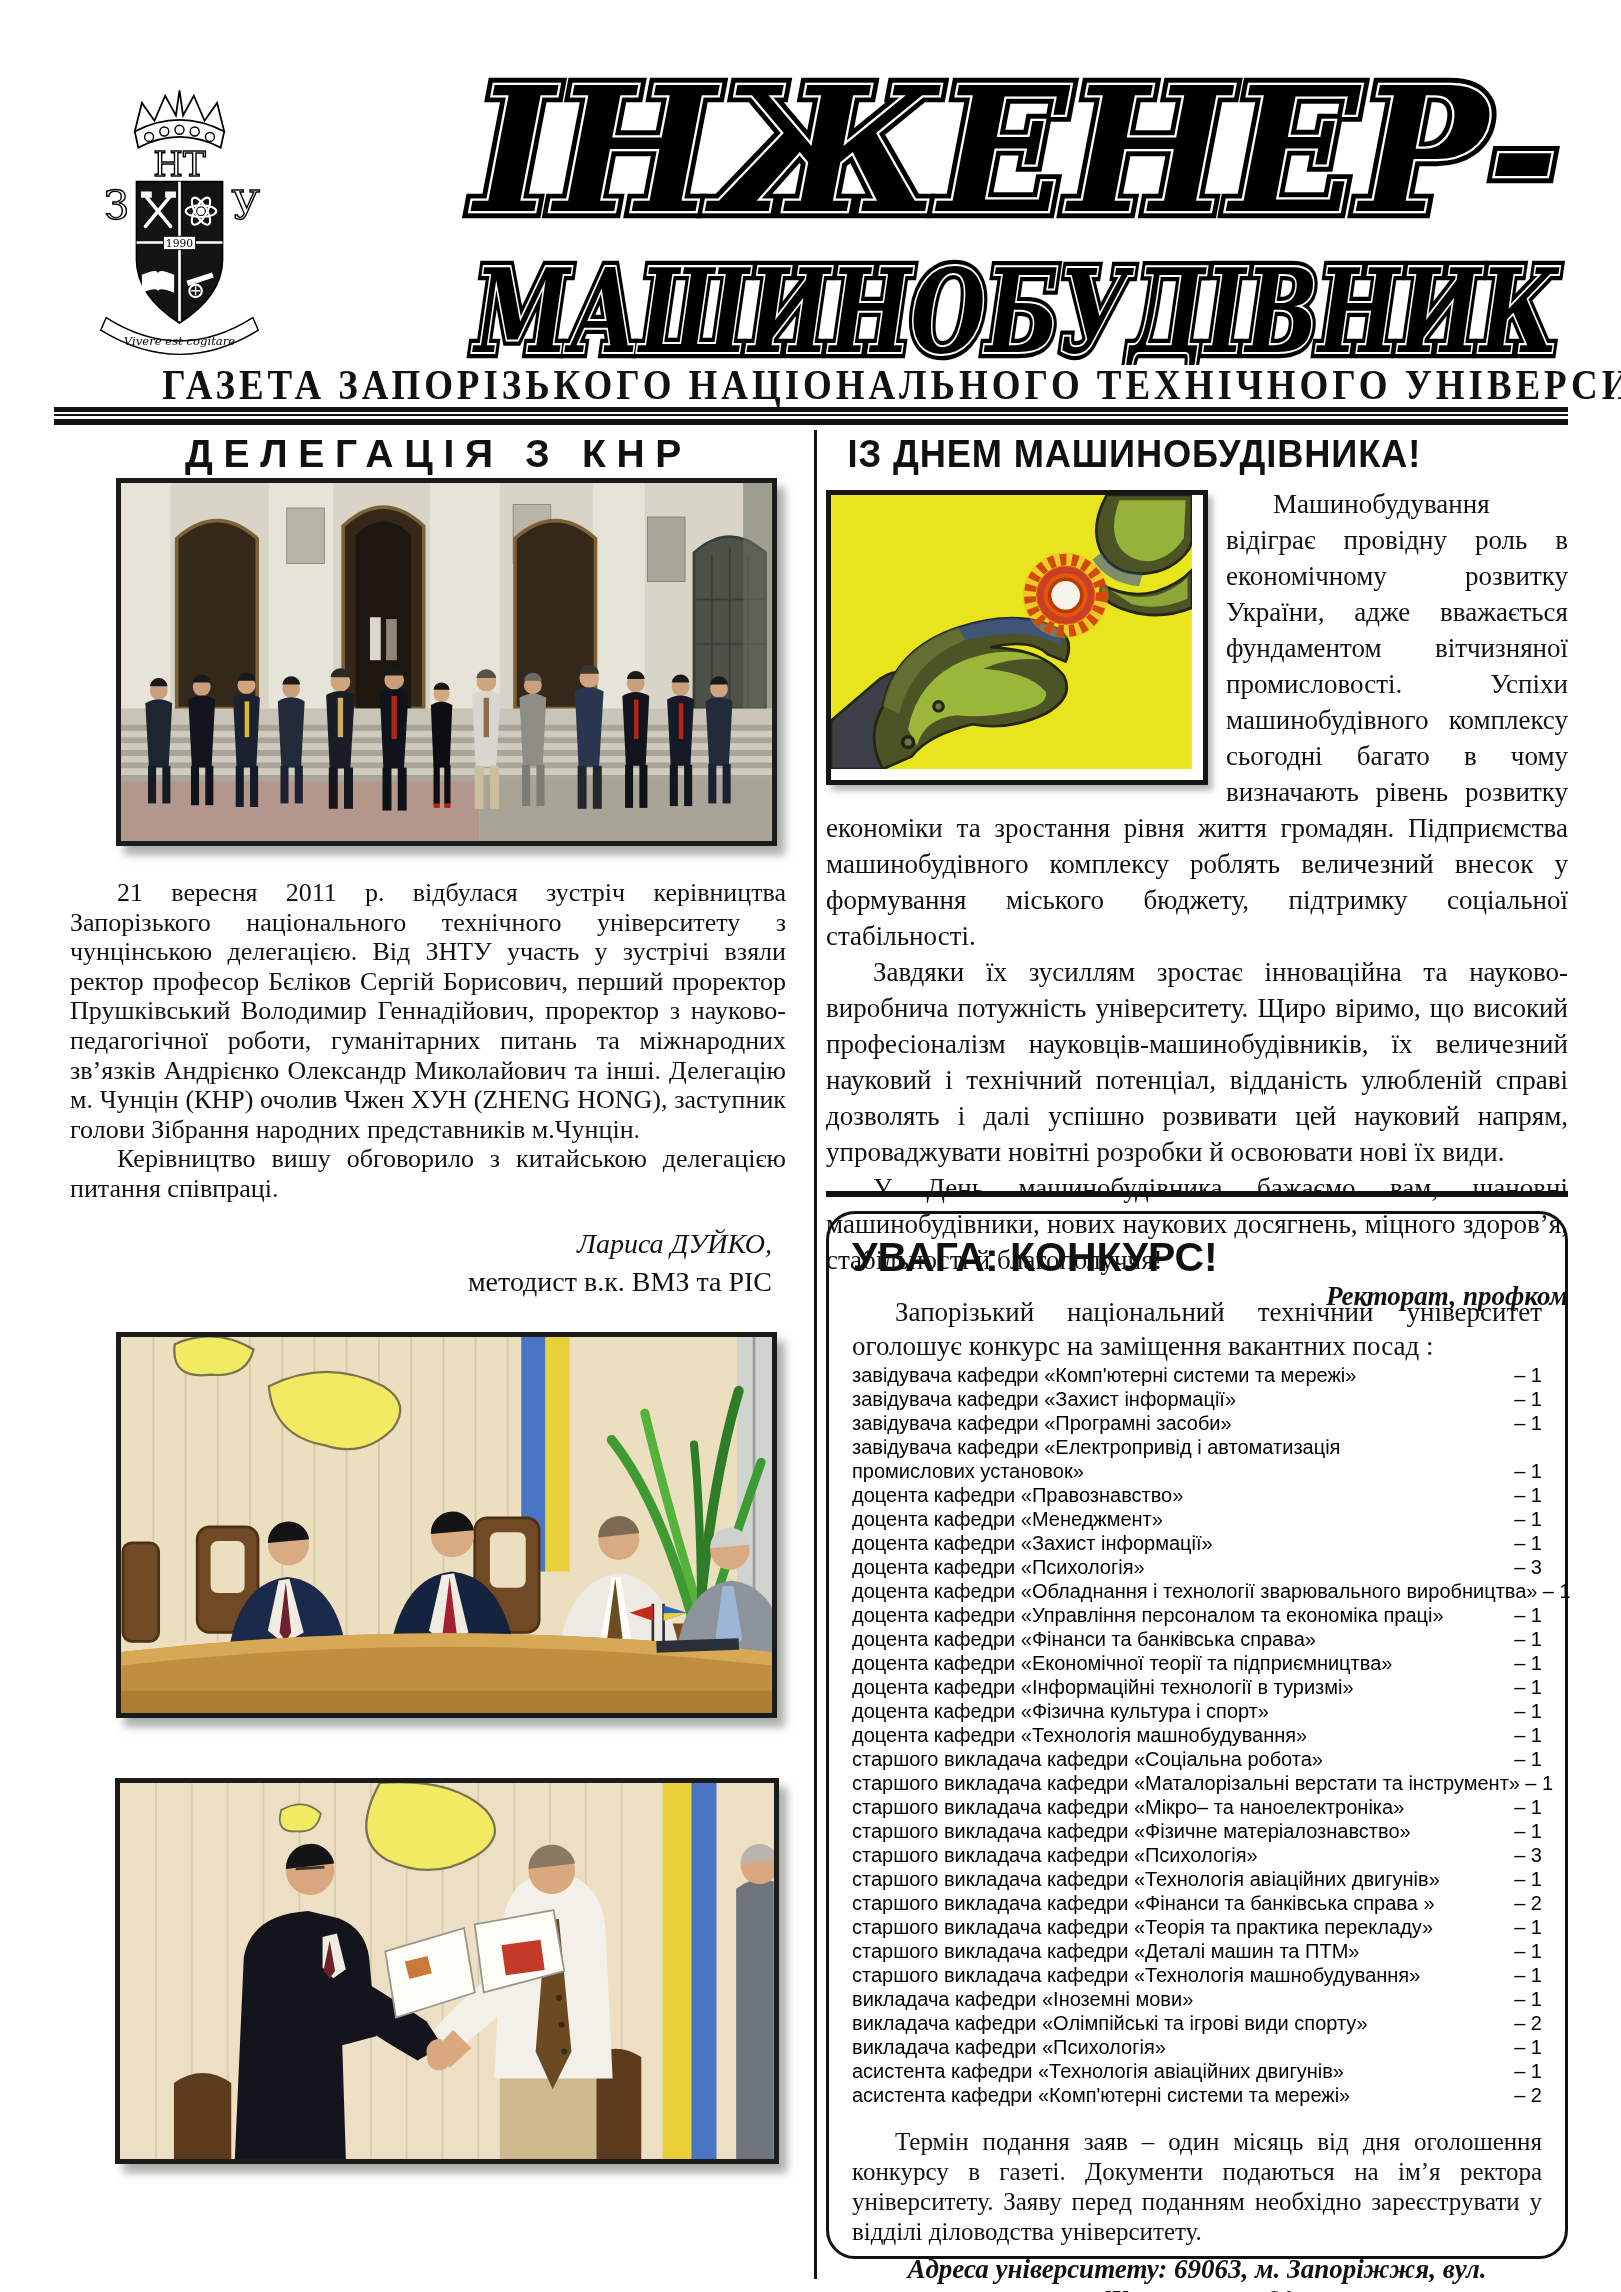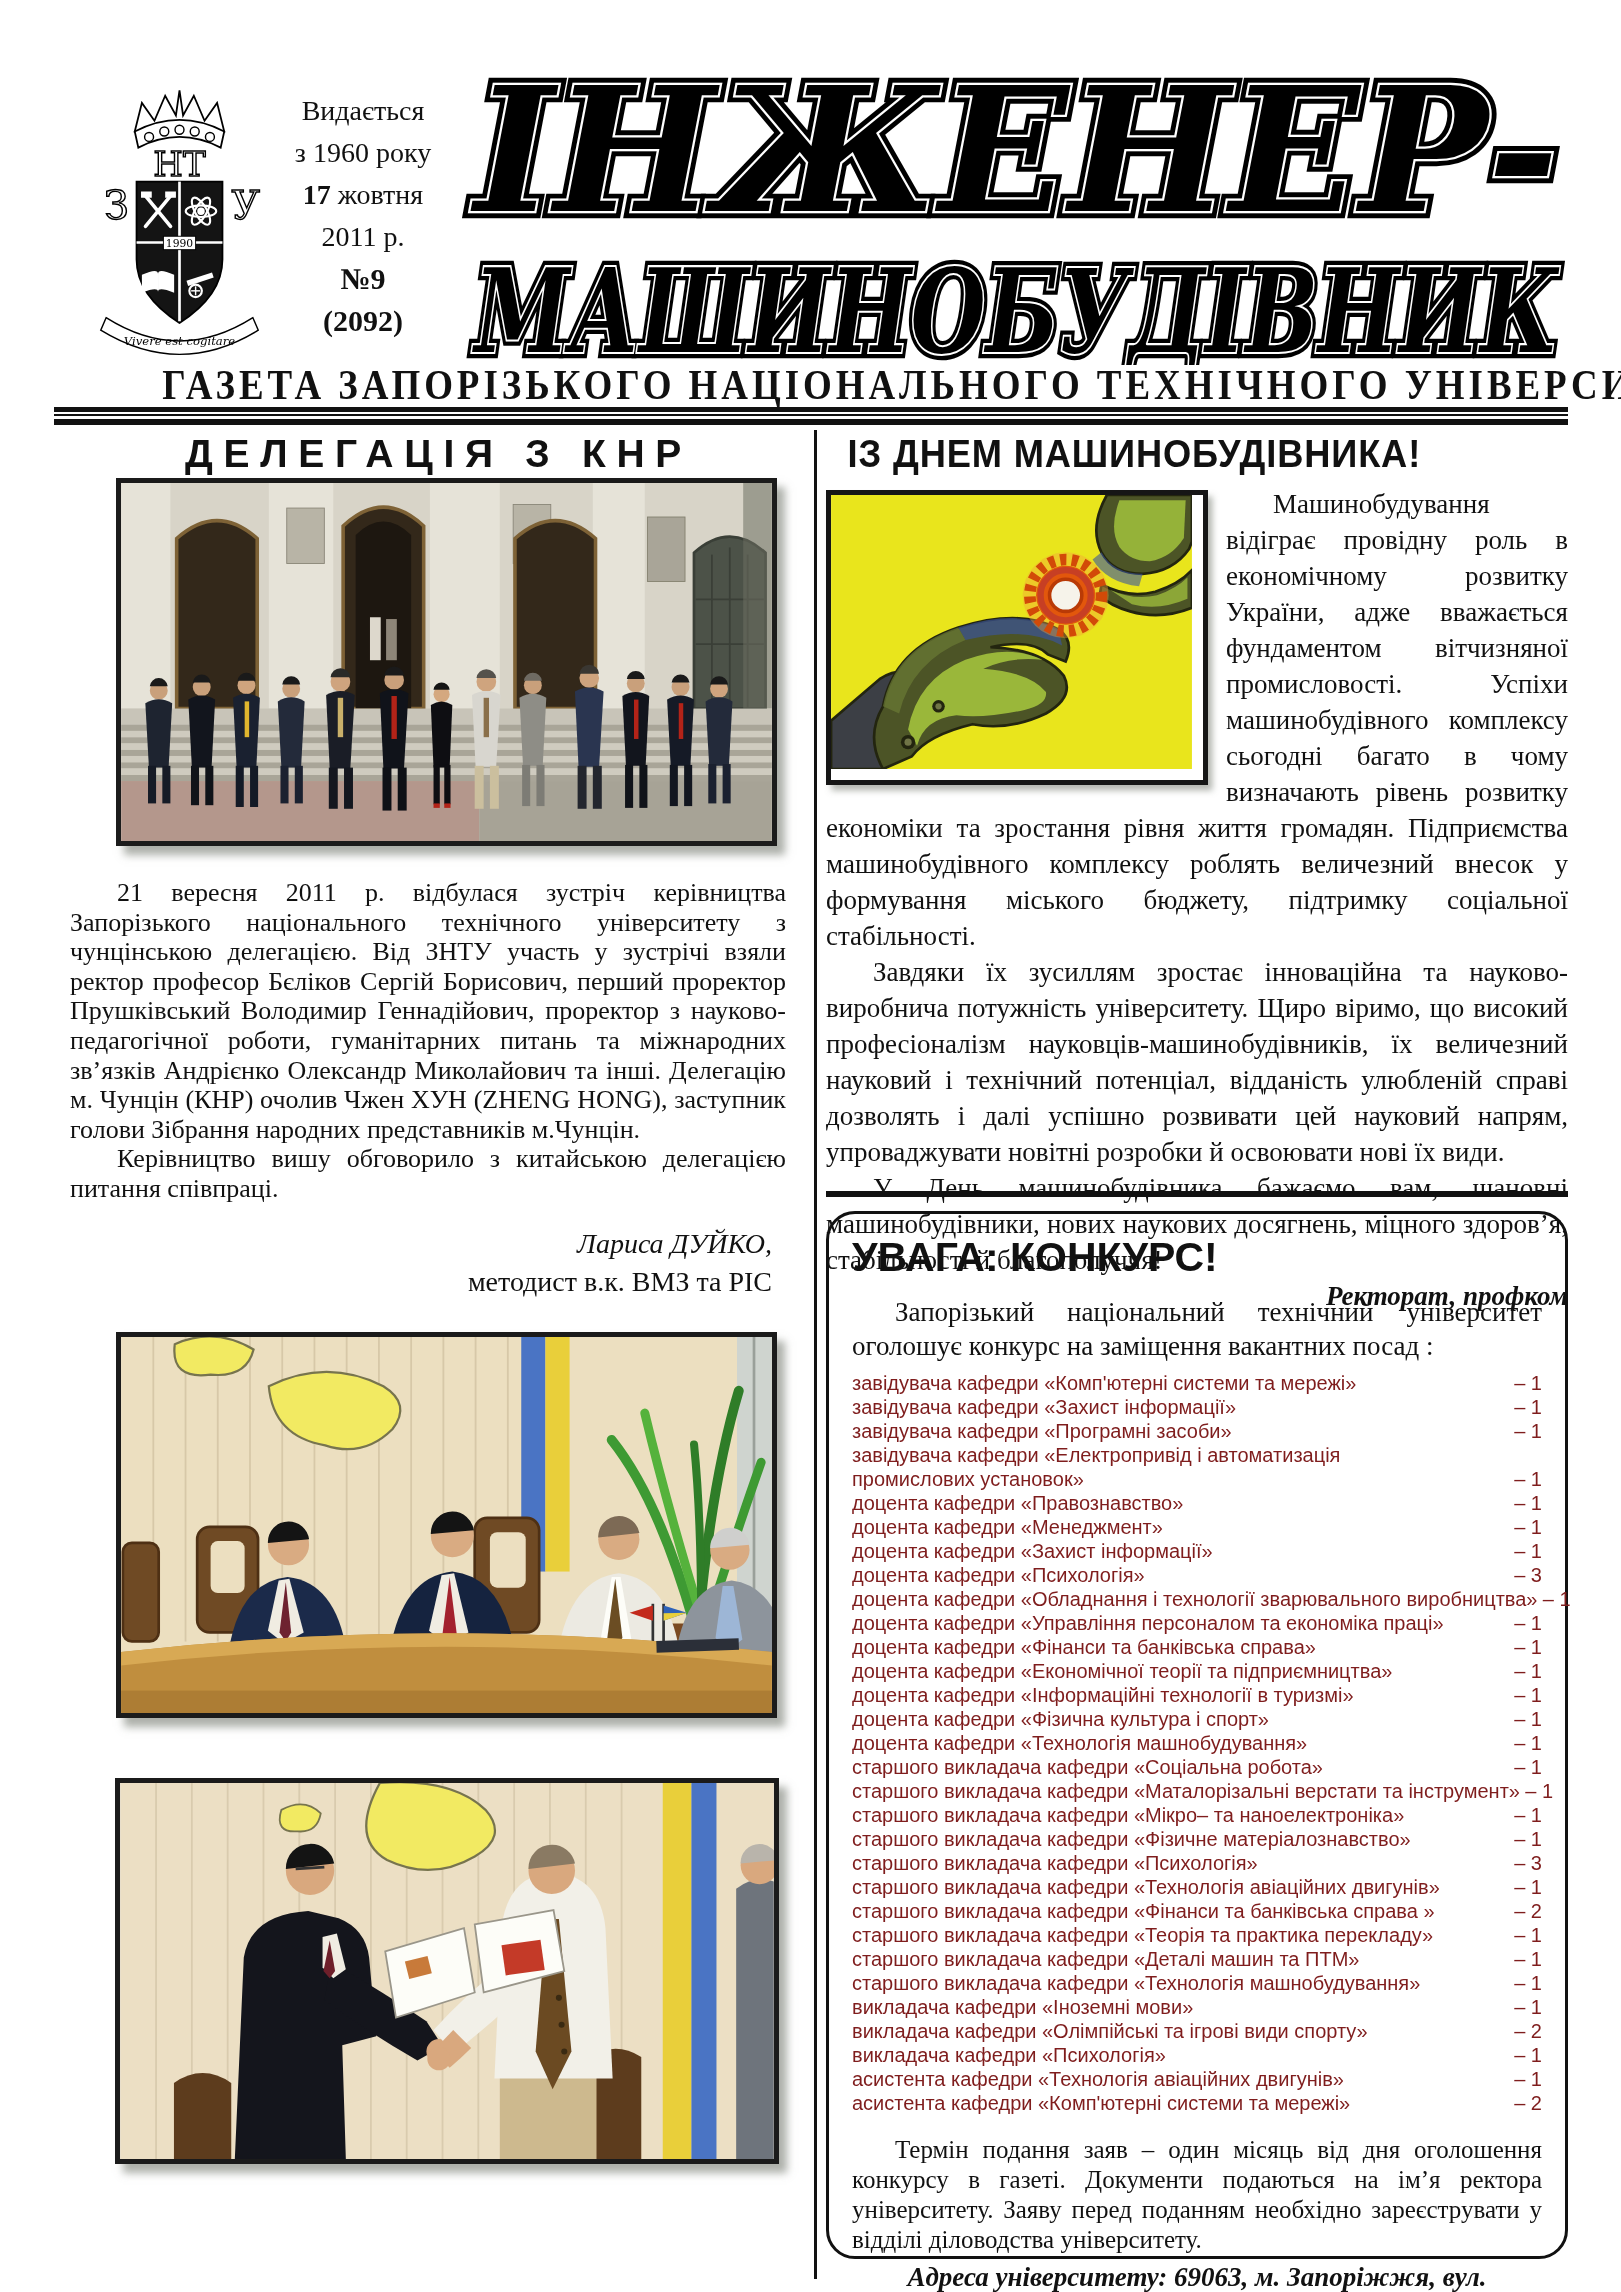--- a/index.html
+++ b/index.html
@@ -50,22 +50,22 @@
              box-shadow:5.4px 6.3px 6.3px rgba(105,112,100,.5);}
   .sig{ text-align:right;font-weight:bold;font-style:italic;margin-top:23px;text-indent:0;}
   .ruleThick{position:absolute;left:826px;top:1191px;width:742px;height:6.3px;background:#111;}
   
   .konkurs{position:absolute;left:826px;top:1211px;width:742px;height:1048px;box-sizing:border-box;
            border:3.6px solid #111;border-radius:29px;padding:12.5px 23px 14.3px 23px;}
   .ktitle{text-align:left;font-family:"Liberation Sans",sans-serif;font-weight:bold;
           font-size:41px;margin:7.2px 0 14.3px 0;}
   .kintro{font-size:27px;line-height:34px;text-align:justify;}
   .kintro .ind{display:inline-block;width:43px;}
-  .klist{margin-top:8px;font-family:"Liberation Sans",sans-serif;font-size:20px;
-         line-height:24px;color:#7f1d1d;}
+  .klist{margin-top:0;font-family:"Liberation Sans",sans-serif;font-size:20px;
+         line-height:24px;color:#000000;}
   .krow{display:flex;}
   .klabel{flex:1;white-space:nowrap;overflow:visible;}
   .kcount{white-space:nowrap;padding-left:5.4px;}
   .kclosing{font-size:25px;line-height:30px;text-align:justify;margin-top:19.7px;}
   .kclosing .ind{display:inline-block;width:43px;}
   .kaddress{text-align:center;font-weight:bold;font-style:italic;font-size:27px;margin-top:7.2px;}
 </style>
 </head>
 <body>
 
@@ -117,28 +117,20 @@
       <line x1="118" y1="235" x2="118" y2="245" stroke="#fff" stroke-width="1.6"></line>
     </g>
 
     <rect x="82" y="179" width="36" height="15" fill="#fff" stroke="#000" stroke-width="1"></rect>
     <text x="100" y="191" text-anchor="middle" font-family="DejaVu Serif, serif" font-size="12">1990</text>
 
     <path d="M18 270 Q100 322 182 270 L188 284 Q100 338 12 284 Z" fill="#fff" stroke="#000" stroke-width="1.6"></path>
     <text x="100" y="301" text-anchor="middle" font-family="DejaVu Serif, serif" font-style="italic" font-size="13">Vivere est cogitare</text>
   </svg>
 
-  <div class="issueinfo">
-    <div>Видається</div>
-    <div>з 1960 року</div>
-    <div><span class="b">17</span><span> жовтня</span></div>
-    <div>2011 р.</div>
-    <div class="num">№9</div>
-    <div class="num">(2092)</div>
-  </div>
 
   <svg class="masthead" viewBox="0 0 1240 360">
     <g font-family="DejaVu Serif, serif" font-style="italic" font-weight="bold">
       <text x="14" y="188" font-size="192" textLength="1212" lengthAdjust="spacingAndGlyphs" stroke="#000" stroke-width="16" fill="#000">ІНЖЕНЕР-</text>
       <text x="14" y="188" font-size="192" textLength="1212" lengthAdjust="spacingAndGlyphs" stroke="#fff" stroke-width="5" fill="#000" paint-order="stroke">ІНЖЕНЕР-</text>
       <text x="14" y="345" font-size="130" textLength="1212" lengthAdjust="spacingAndGlyphs" stroke="#000" stroke-width="14" fill="#000">МАШИНОБУДІВНИК</text>
       <text x="14" y="345" font-size="130" textLength="1212" lengthAdjust="spacingAndGlyphs" stroke="#fff" stroke-width="4.5" fill="#000" paint-order="stroke">МАШИНОБУДІВНИК</text>
     </g>
   </svg>
 

